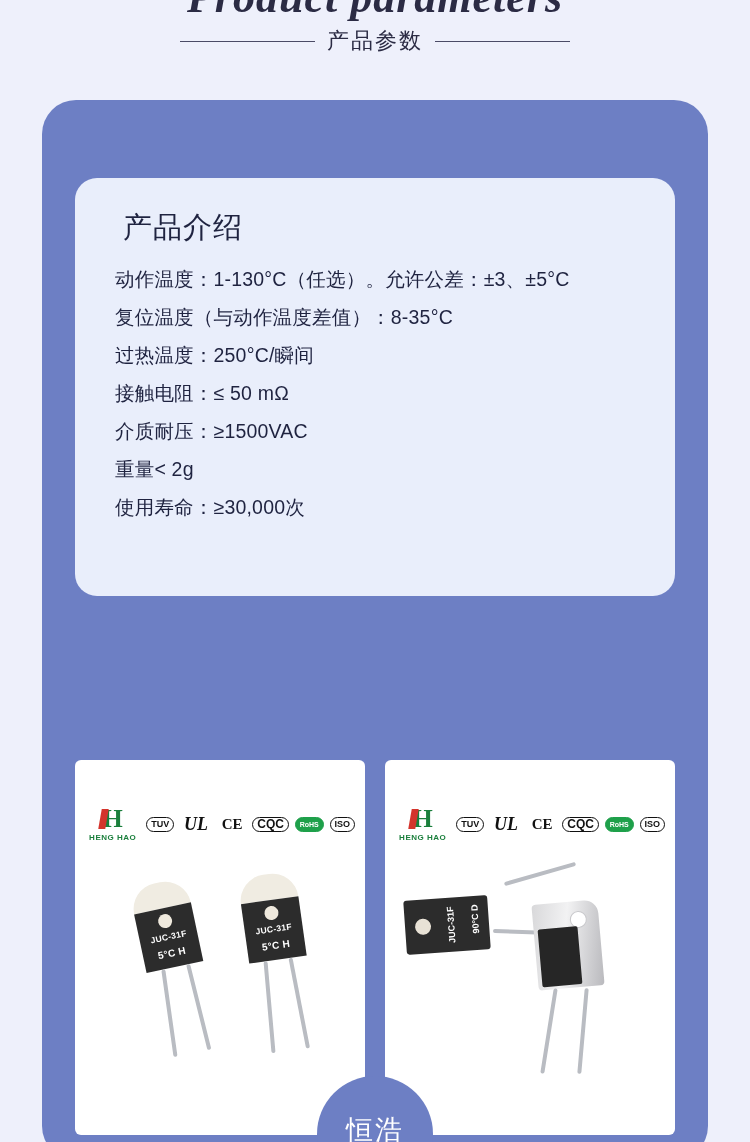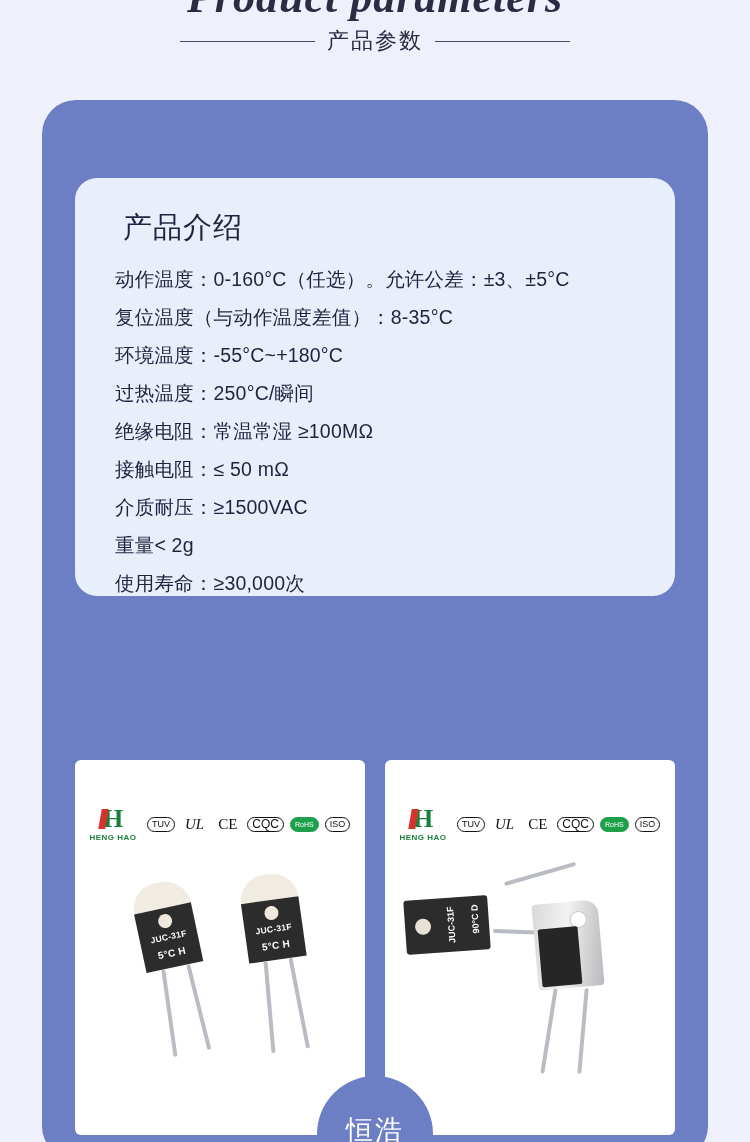--- a/index.html
+++ b/index.html
@@ -158,36 +158,36 @@
     font-size: 8px;
     font-weight: bold;
     color: #1a7f3c;
     letter-spacing: 0.5px;
     margin-top: 1px;
   }
   .cert {
     border: 1.6px solid #111;
     border-radius: 9px;
     font-size: 9px;
-    font-weight: normal;
+    font-weight: bold;
     color: #111;
     padding: 2px 4px;
     line-height: 11px;
     white-space: nowrap;
     display: flex;
     align-items: center;
     justify-content: center;
     min-width: 22px;
     height: 15px;
     box-sizing: border-box;
   }
   .cert.ul {
     border: none;
     font-family: "Liberation Serif", serif;
-    font-size: 15px;
+    font-size: 18px;
     font-style: italic;
   }
   .cert.rohs {
     background: #1ea04a;
     color: #fff;
     border-color: #1ea04a;
     font-size: 7px;
   }
   .cert.ce {
     border-radius: 2px;
@@ -328,25 +328,23 @@
     <div class="header-cn">产品参数</div>
     <div class="header-rule"></div>
   </div>
 </div>
 
 <div class="card">
 
   <div class="spec-panel">
     <div class="spec-title">产品介绍</div>
     <ul class="spec-list">
-      <li>动作温度：0-160°C（任选）。允许公差：±3、±5°C</li>
+      <li>动作温度：1-130°C（任选）。允许公差：±3、±5°C</li>
       <li>复位温度（与动作温度差值）：8-35°C</li>
-      <li>环境温度：-55°C~+180°C</li>
       <li>过热温度：250°C/瞬间</li>
-      <li>绝缘电阻：常温常湿 ≥100MΩ</li>
       <li>接触电阻：≤ 50 mΩ</li>
       <li>介质耐压：≥1500VAC</li>
       <li>重量&lt; 2g</li>
       <li>使用寿命：≥30,000次</li>
     </ul>
   </div>
 
   <div class="photos">
 
     <div class="photo-box">

